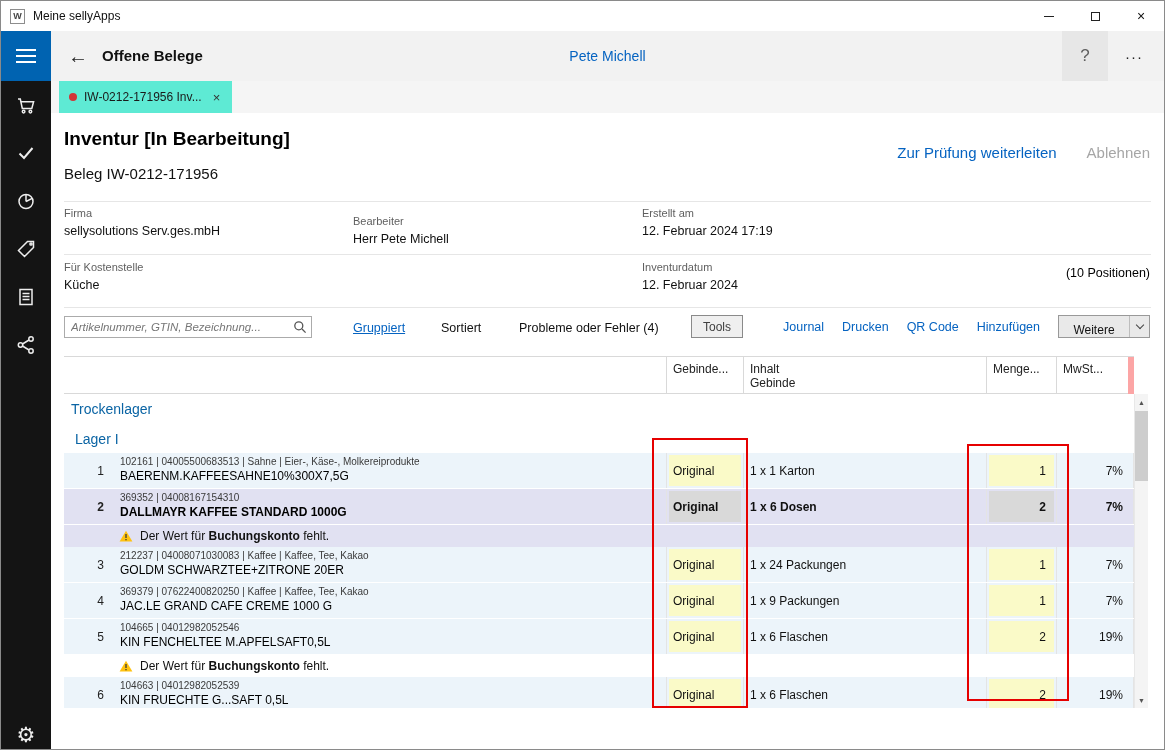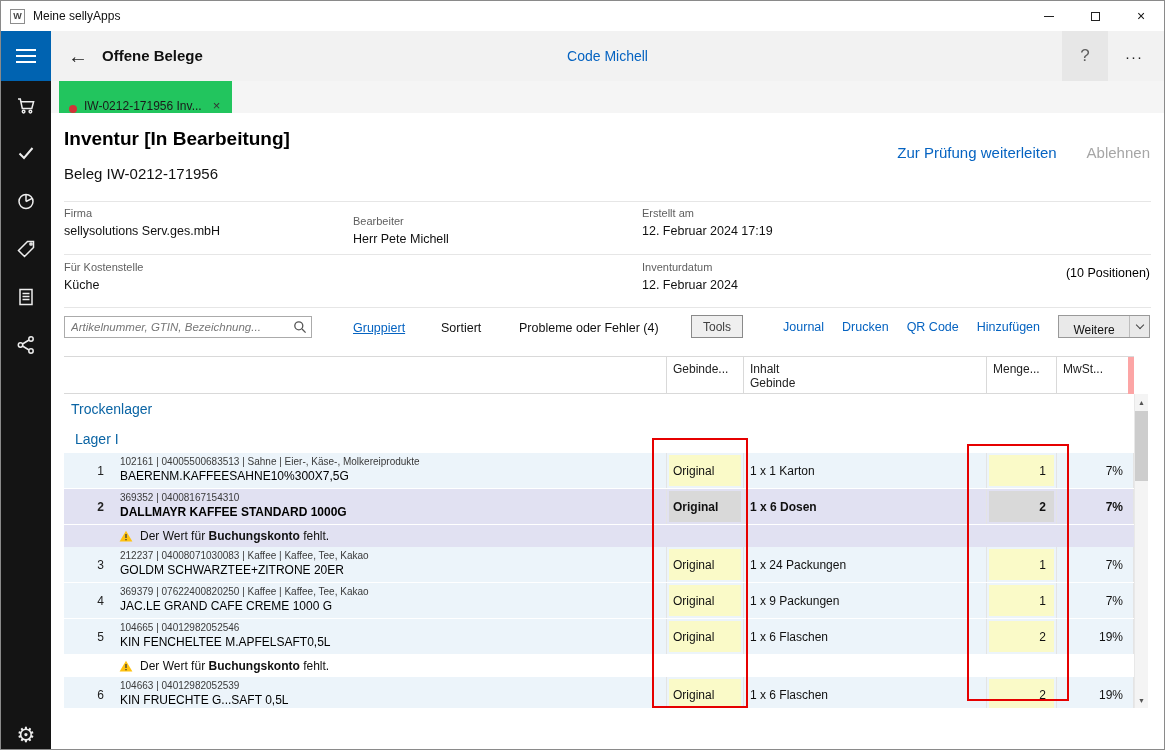--- a/index.html
+++ b/index.html
@@ -30,21 +30,21 @@
   .header { position:absolute; left:50px; top:30px; right:0; height:50px; background:#F2F2F2; }
   .back-btn { position:absolute; left:12px; top:11px; width:30px; height:28px; font-size:20px; color:#222; display:flex; align-items:center; justify-content:center; }
   .header-title { position:absolute; left:51px; top:16px; font-size:15px; font-weight:bold; color:#111; }
   .header-user { position:absolute; left:0; right:0; top:17px; text-align:center; font-size:14px; color:#0563C1; }
   .help-btn { position:absolute; right:56px; top:0; width:46px; height:50px; background:#E7E7E7; display:flex; align-items:center; justify-content:center;
               font-size:17px; color:#5f5f5f; }
   .more-btn { position:absolute; right:8px; top:0; width:44px; height:50px; display:flex; align-items:center; justify-content:center; font-size:15px; color:#222; letter-spacing:1px; }
 
   
   .tabstrip { position:absolute; left:50px; top:80px; right:0; height:32px; background:#F5F5F5; }
-  .tab { position:absolute; left:8px; top:0; height:32px; background:#22c55e; display:flex; align-items:flex-end; padding:0 12px 0 10px; gap:7px; }
+  .tab { position:absolute; left:8px; top:0; height:32px; background:#5eead4; display:flex; align-items:center; padding:0 12px 0 10px; gap:7px; }
   .tab-dot { width:8px; height:8px; border-radius:50%; background:#D13438; }
   .tab-label { font-size:12px; color:#1a1a1a; }
   .tab-close { font-size:13px; color:#333; margin-left:4px; }
 
   
   .main { position:absolute; left:50px; top:112px; right:0; bottom:0; background:#fff; }
   .doc-title { position:absolute; left:13px; top:15px; font-size:19px; font-weight:bold; color:#000; }
   .doc-actions { position:absolute; right:14px; top:31px; display:flex; gap:30px; font-size:15px; }
   .action-forward { color:#0563C1; }
   .action-reject { color:#A6A6A6; }
@@ -184,21 +184,21 @@
           <circle cx="16" cy="17" r="2.2"></circle>
         <path d="M7.5 10L14 6M7.5 12l6.5 4"></path>
       </svg>
     </div>
     <div class="gear-icon">⚙</div>
   </div>
 
   <div class="header">
     <div class="back-btn">←</div>
     <div class="header-title">Offene Belege</div>
-    <div class="header-user">Code Michell</div>
+    <div class="header-user">Pete Michell</div>
     <div class="help-btn">?</div>
     <div class="more-btn">···</div>
   </div>
 
   <div class="tabstrip">
     <div class="tab">
       <span class="tab-dot"></span>
       <span class="tab-label">IW-0212-171956 Inv...</span>
       <span class="tab-close">×</span>
     </div>

